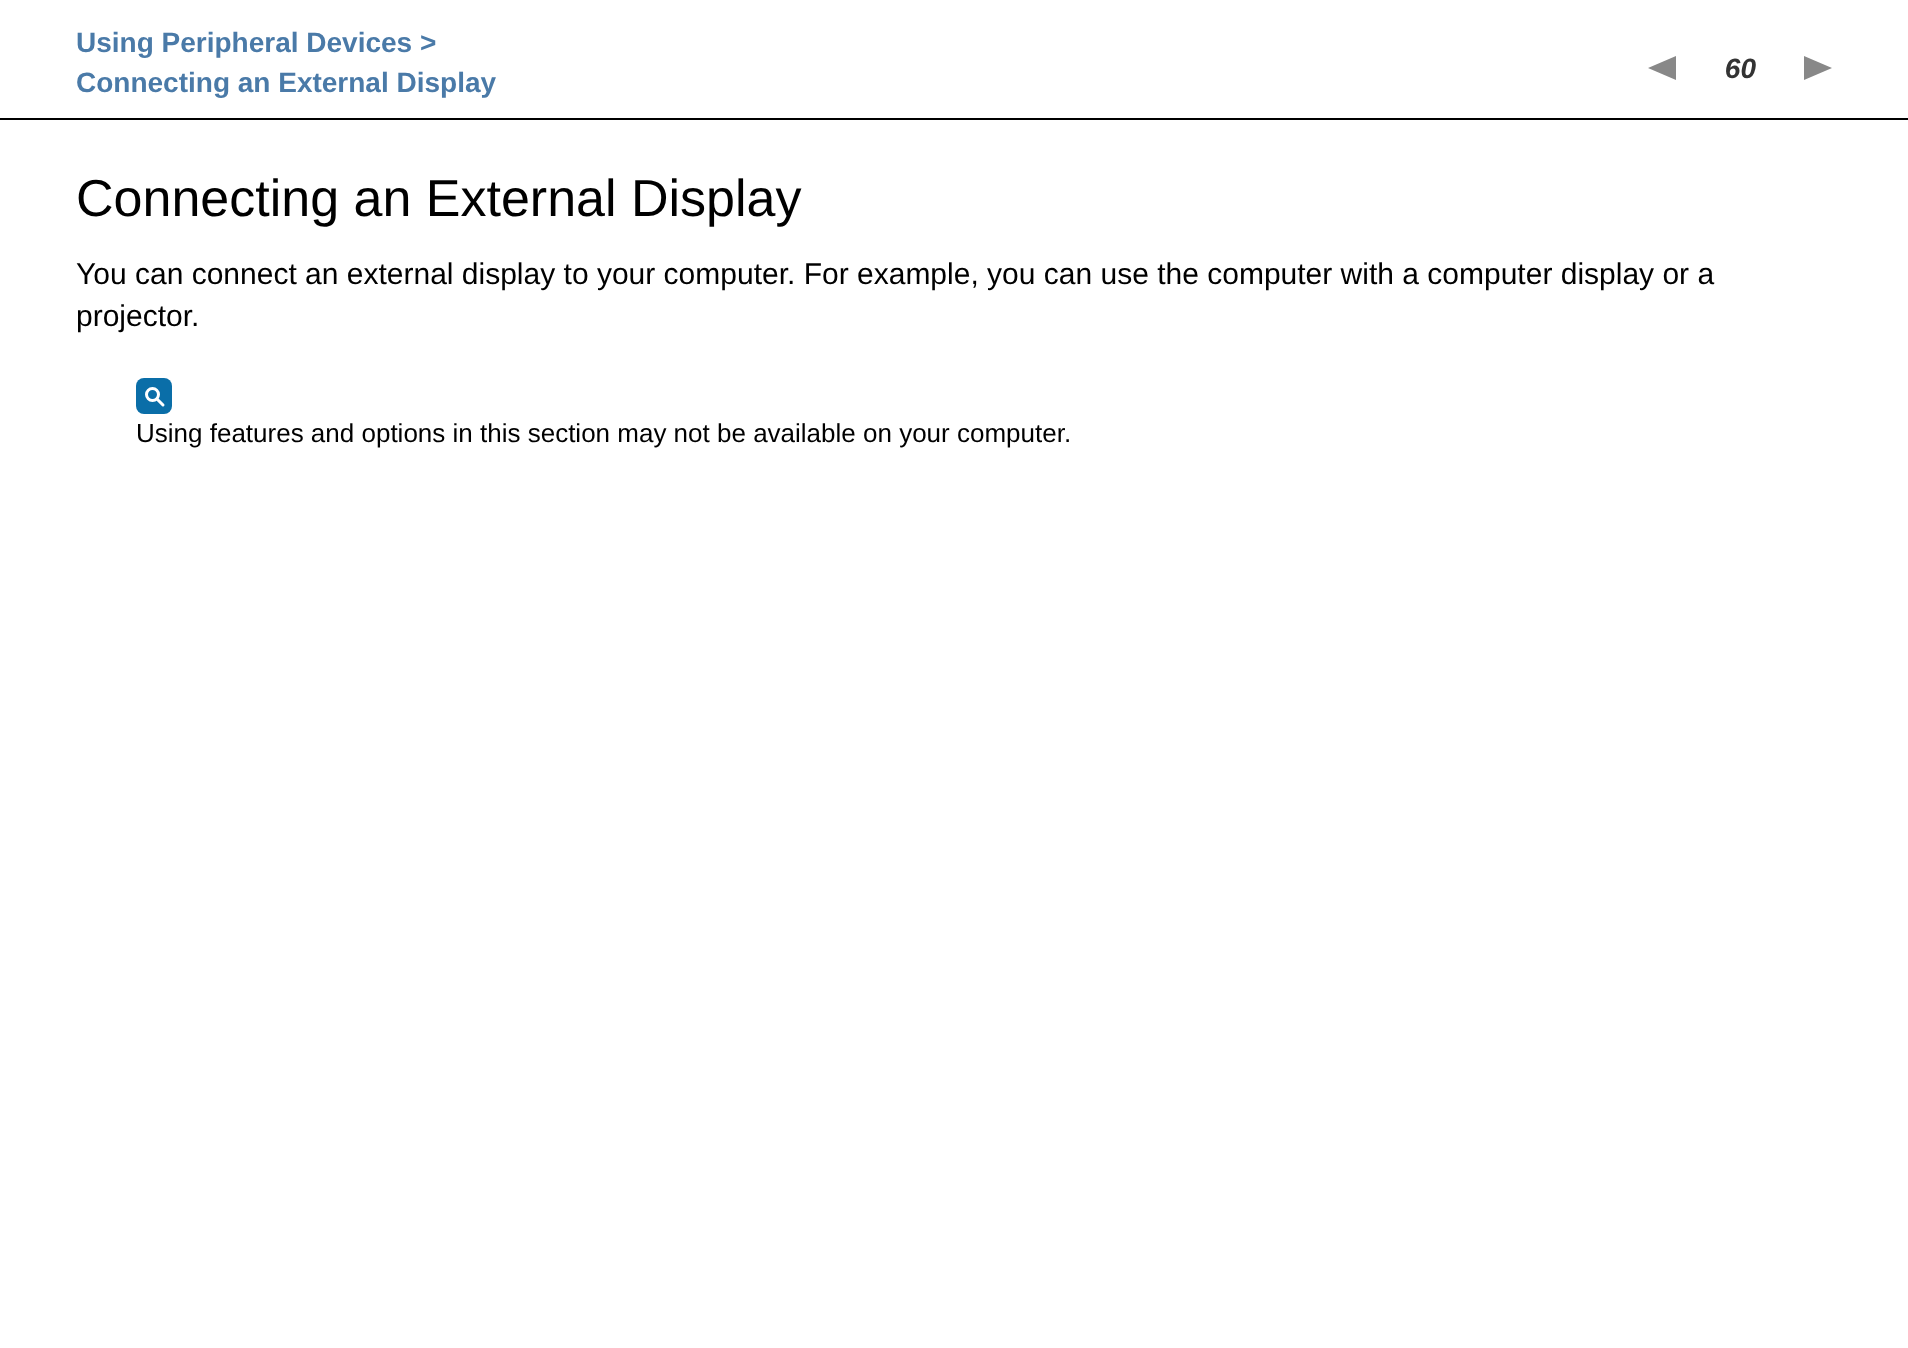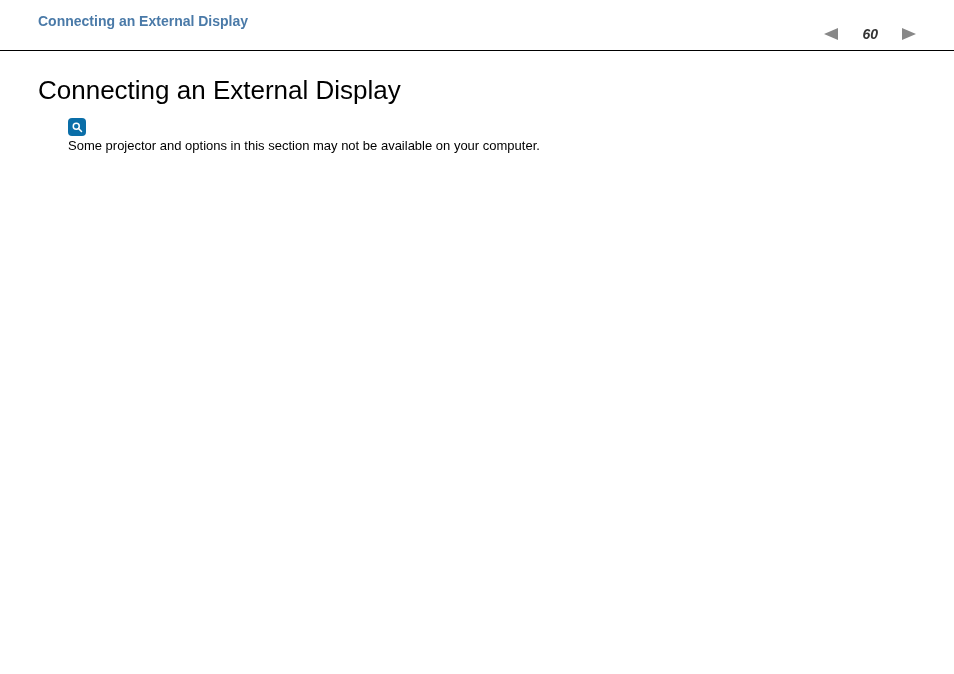--- a/index.html
+++ b/index.html
@@ -97,33 +97,35 @@
       font-size: 13px;
       color: #000000;
       line-height: 1.3;
     }
   </style>
 </head>
 <body>
 
 <div class="header">
   <div class="breadcrumb">
+    <span class="breadcrumb-line1">Using Peripheral Devices &gt;</span>
     <span class="breadcrumb-line2">Connecting an External Display</span>
   </div>
   <div class="nav-controls">
     <div class="nav-arrow nav-arrow-left"></div>
     <span class="page-number">60</span>
     <div class="nav-arrow nav-arrow-right"></div>
   </div>
 </div>
 
 <div class="content">
   <h1 class="page-title">Connecting an External Display</h1>
+  <p class="intro-text">You can connect an external display to your computer. For example, you can use the computer with a computer display or a projector.</p>
   <div class="note-block">
     <div class="note-icon">
       <svg viewBox="0 0 16 16" fill="none">
         <circle cx="7" cy="7" r="4" stroke="#ffffff" stroke-width="2"></circle>
         <line x1="10" y1="10" x2="14" y2="14" stroke="#ffffff" stroke-width="2" stroke-linecap="round"></line>
       </svg>
     </div>
-    <div class="note-text">Some projector and options in this section may not be available on your computer.</div>
+    <div class="note-text">Using features and options in this section may not be available on your computer.</div>
   </div>
 </div>
 
 </body></html>

